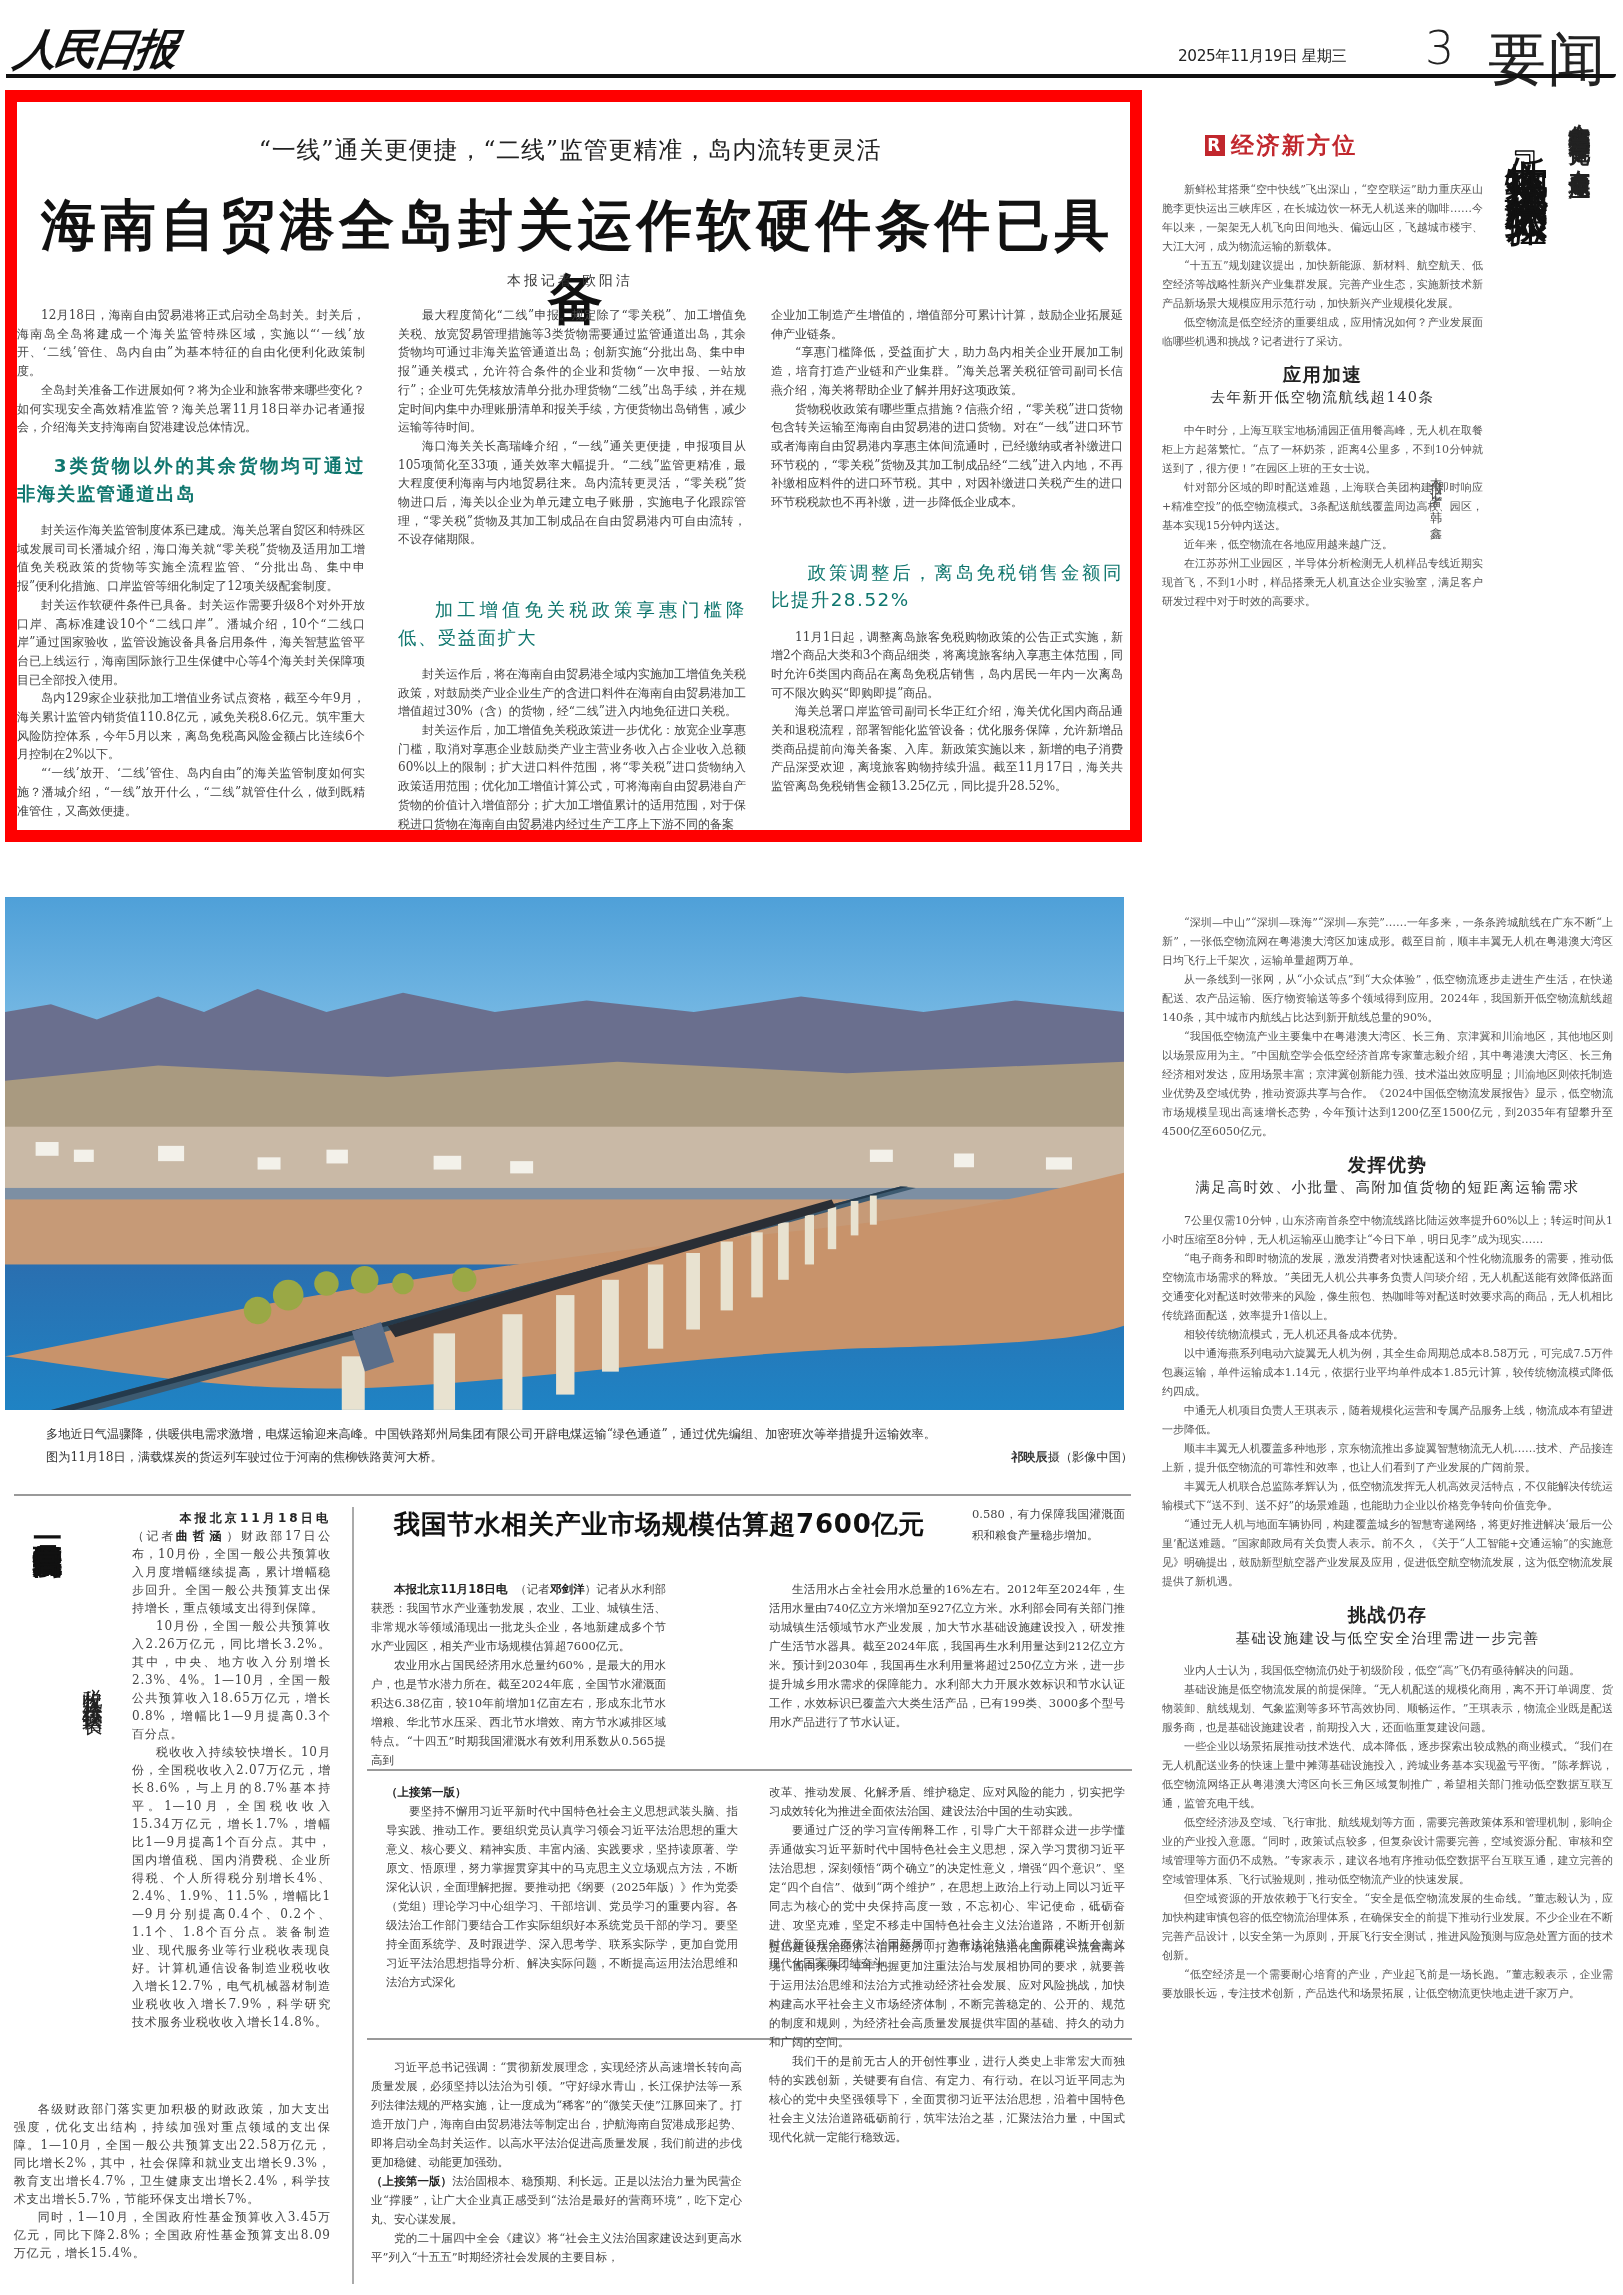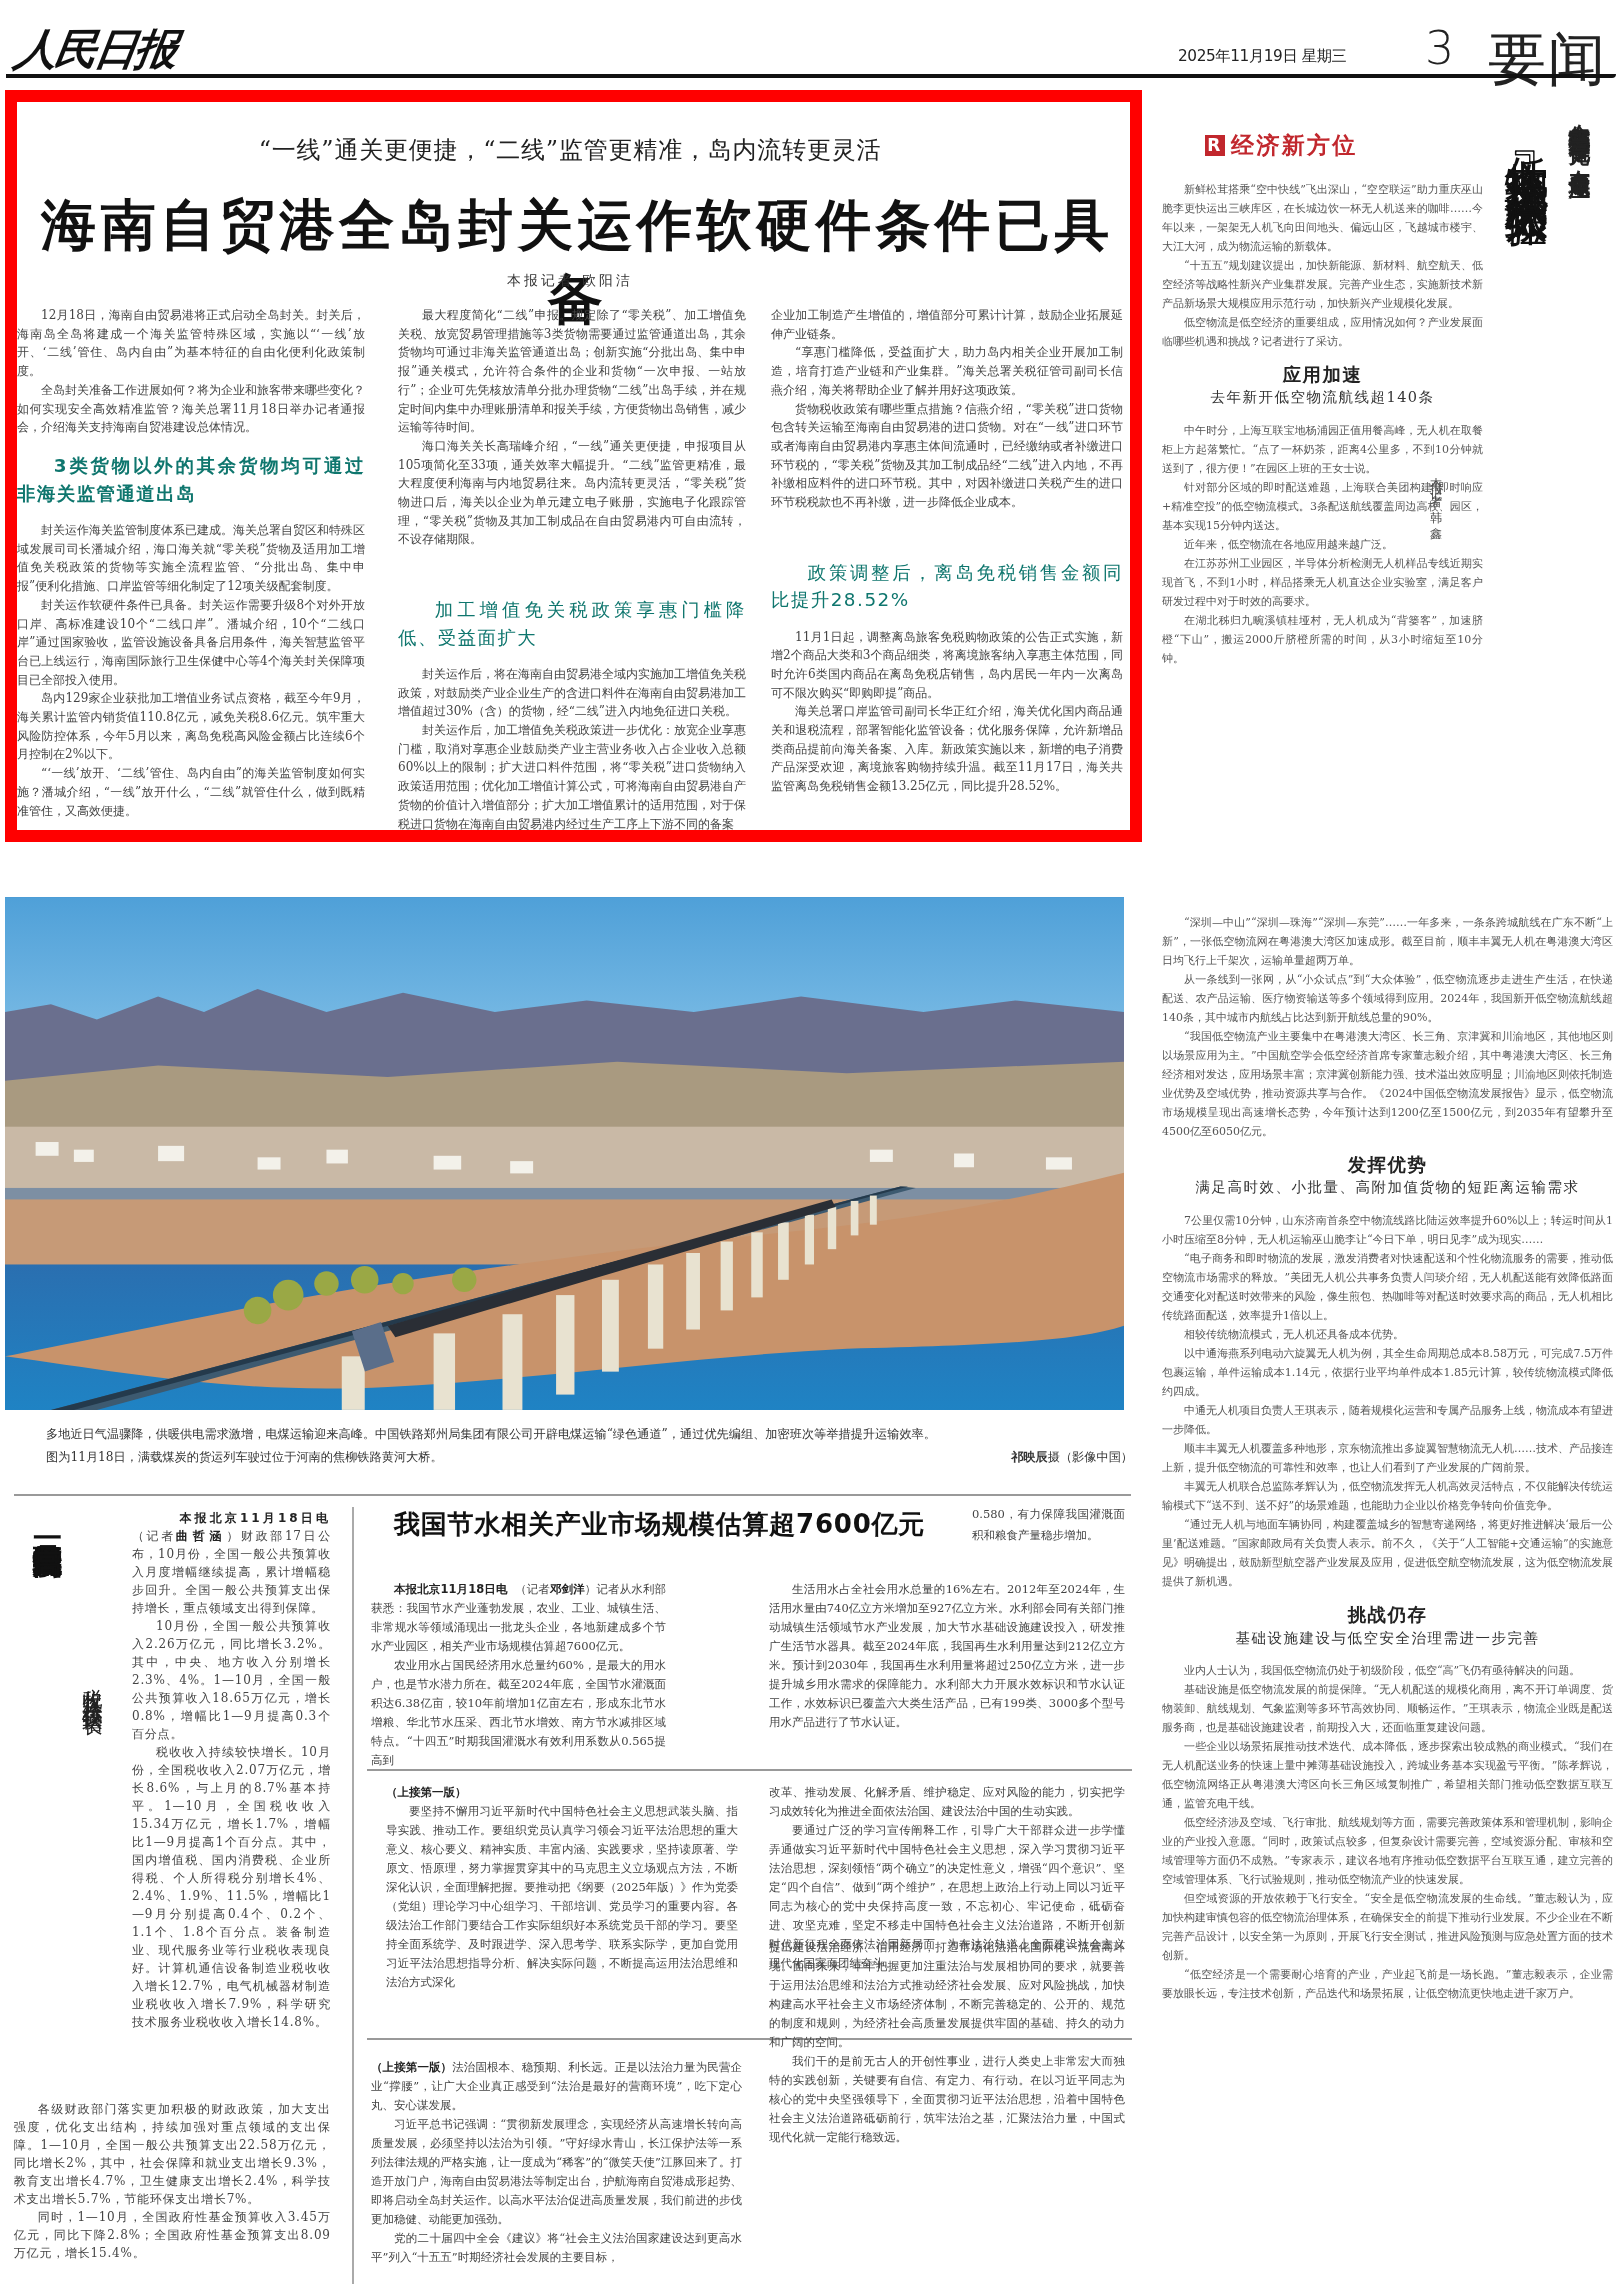--- a/index.html
+++ b/index.html
@@ -202,21 +202,20 @@
 <div class="abs side-col" style="top:180px;">
   <p>新鲜松茸搭乘“空中快线”飞出深山，“空空联运”助力重庆巫山脆李更快运出三峡库区，在长城边饮一杯无人机送来的咖啡……今年以来，一架架无人机飞向田间地头、偏远山区，飞越城市楼宇、大江大河，成为物流运输的新载体。</p>
   <p>“十五五”规划建议提出，加快新能源、新材料、航空航天、低空经济等战略性新兴产业集群发展。完善产业生态，实施新技术新产品新场景大规模应用示范行动，加快新兴产业规模化发展。</p>
   <p>低空物流是低空经济的重要组成，应用情况如何？产业发展面临哪些机遇和挑战？记者进行了采访。</p>
   <p class="sub-head">应用加速</p>
   <p class="sub-deck">去年新开低空物流航线超140条</p>
   <p>中午时分，上海互联宝地杨浦园正值用餐高峰，无人机在取餐柜上方起落繁忙。“点了一杯奶茶，距离4公里多，不到10分钟就送到了，很方便！”在园区上班的王女士说。</p>
   <p>针对部分区域的即时配送难题，上海联合美团构建“即时响应+精准空投”的低空物流模式。3条配送航线覆盖周边高校、园区，基本实现15分钟内送达。</p>
   <p>近年来，低空物流在各地应用越来越广泛。</p>
   <p>在江苏苏州工业园区，半导体分析检测无人机样品专线近期实现首飞，不到1小时，样品搭乘无人机直达企业实验室，满足客户研发过程中对于时效的高要求。</p>
-  <p>在湖北秭归九畹溪镇桂垭村，无人机成为“背篓客”，加速脐橙“下山”，搬运2000斤脐橙所需的时间，从3小时缩短至10分钟。</p>
 </div>
 
 <div class="abs side-col-wide" style="top:913px;">
   <p>“深圳—中山”“深圳—珠海”“深圳—东莞”……一年多来，一条条跨城航线在广东不断“上新”，一张低空物流网在粤港澳大湾区加速成形。截至目前，顺丰丰翼无人机在粤港澳大湾区日均飞行上千架次，运输单量超两万单。</p>
   <p>从一条线到一张网，从“小众试点”到“大众体验”，低空物流逐步走进生产生活，在快递配送、农产品运输、医疗物资输送等多个领域得到应用。2024年，我国新开低空物流航线超140条，其中城市内航线占比达到新开航线总量的90%。</p>
   <p>“我国低空物流产业主要集中在粤港澳大湾区、长三角、京津冀和川渝地区，其他地区则以场景应用为主。”中国航空学会低空经济首席专家董志毅介绍，其中粤港澳大湾区、长三角经济相对发达，应用场景丰富；京津冀创新能力强、技术溢出效应明显；川渝地区则依托制造业优势及空域优势，推动资源共享与合作。《2024中国低空物流发展报告》显示，低空物流市场规模呈现出高速增长态势，今年预计达到1200亿至1500亿元，到2035年有望攀升至4500亿至6050亿元。</p>
   <p class="sub-head">发挥优势</p>
   <p class="sub-deck">满足高时效、小批量、高附加值货物的短距离运输需求</p>
   <p>7公里仅需10分钟，山东济南首条空中物流线路比陆运效率提升60%以上；转运时间从1小时压缩至8分钟，无人机运输巫山脆李让“今日下单，明日见李”成为现实……</p>
   <p>“电子商务和即时物流的发展，激发消费者对快速配送和个性化物流服务的需要，推动低空物流市场需求的释放。”美团无人机公共事务负责人闫琰介绍，无人机配送能有效降低路面交通变化对配送时效带来的风险，像生煎包、热咖啡等对配送时效要求高的商品，无人机相比传统路面配送，效率提升1倍以上。</p>
@@ -269,21 +268,21 @@
   <p>要坚持不懈用习近平新时代中国特色社会主义思想武装头脑、指导实践、推动工作。要组织党员认真学习领会习近平法治思想的重大意义、核心要义、精神实质、丰富内涵、实践要求，坚持读原著、学原文、悟原理，努力掌握贯穿其中的马克思主义立场观点方法，不断深化认识，全面理解把握。要推动把《纲要（2025年版）》作为党委（党组）理论学习中心组学习、干部培训、党员学习的重要内容。各级法治工作部门要结合工作实际组织好本系统党员干部的学习。要坚持全面系统学、及时跟进学、深入思考学、联系实际学，更加自觉用习近平法治思想指导分析、解决实际问题，不断提高运用法治思维和法治方式深化</p>
 </div>
 <div class="abs cont-col" style="left:769px; top:1783px; width:356px;">
   <p style="text-indent:0">改革、推动发展、化解矛盾、维护稳定、应对风险的能力，切实把学习成效转化为推进全面依法治国、建设法治中国的生动实践。</p>
   <p>要通过广泛的学习宣传阐释工作，引导广大干部群众进一步学懂弄通做实习近平新时代中国特色社会主义思想，深入学习贯彻习近平法治思想，深刻领悟“两个确立”的决定性意义，增强“四个意识”、坚定“四个自信”、做到“两个维护”，在思想上政治上行动上同以习近平同志为核心的党中央保持高度一致，不忘初心、牢记使命，砥砺奋进、攻坚克难，坚定不移走中国特色社会主义法治道路，不断开创新时代新征程全面依法治国新局面，为在法治轨道上全面建设社会主义现代化国家而团结奋斗。</p>
 </div>
 
 <div class="abs divider-h" style="left:367px; top:2038px; width:765px;"></div>
 
 <div class="abs cont-col" style="left:371px; top:2058px; width:371px;">
+  <p>习近平总书记强调：“贯彻新发展理念，实现经济从高速增长转向高质量发展，必须坚持以法治为引领。”守好绿水青山，长江保护法等一系列法律法规的严格实施，让一度成为“稀客”的“微笑天使”江豚回来了。打造开放门户，海南自由贸易港法等制定出台，护航海南自贸港成形起势、即将启动全岛封关运作。以高水平法治促进高质量发展，我们前进的步伐更加稳健、动能更加强劲。</p>
   <p style="text-indent:0"><span class="cont-tag">（上接第一版）</span><span>法治固根本、稳预期、利长远。正是以法治力量为民营企业“撑腰”，让广大企业真正感受到“法治是最好的营商环境”，吃下定心丸、安心谋发展。</span></p>
-  <p>习近平总书记强调：“贯彻新发展理念，实现经济从高速增长转向高质量发展，必须坚持以法治为引领。”守好绿水青山，长江保护法等一系列法律法规的严格实施，让一度成为“稀客”的“微笑天使”江豚回来了。打造开放门户，海南自由贸易港法等制定出台，护航海南自贸港成形起势、即将启动全岛封关运作。以高水平法治促进高质量发展，我们前进的步伐更加稳健、动能更加强劲。</p>
   <p>党的二十届四中全会《建议》将“社会主义法治国家建设达到更高水平”列入“十五五”时期经济社会发展的主要目标，</p>
 </div>
 <div class="abs cont-col" style="left:769px; top:1938px; width:356px;">
   <p style="text-indent:0">提出建设法治经济、信用经济，打造市场化法治化国际化一流营商环境。面向未来，牢牢把握更加注重法治与发展相协同的要求，就要善于运用法治思维和法治方式推动经济社会发展、应对风险挑战，加快构建高水平社会主义市场经济体制，不断完善稳定的、公开的、规范的制度和规则，为经济社会高质量发展提供牢固的基础、持久的动力和广阔的空间。</p>
   <p>我们干的是前无古人的开创性事业，进行人类史上非常宏大而独特的实践创新，关键要有自信、有定力、有行动。在以习近平同志为核心的党中央坚强领导下，全面贯彻习近平法治思想，沿着中国特色社会主义法治道路砥砺前行，筑牢法治之基，汇聚法治力量，中国式现代化就一定能行稳致远。</p>
 </div>
 
 
 </body></html>

